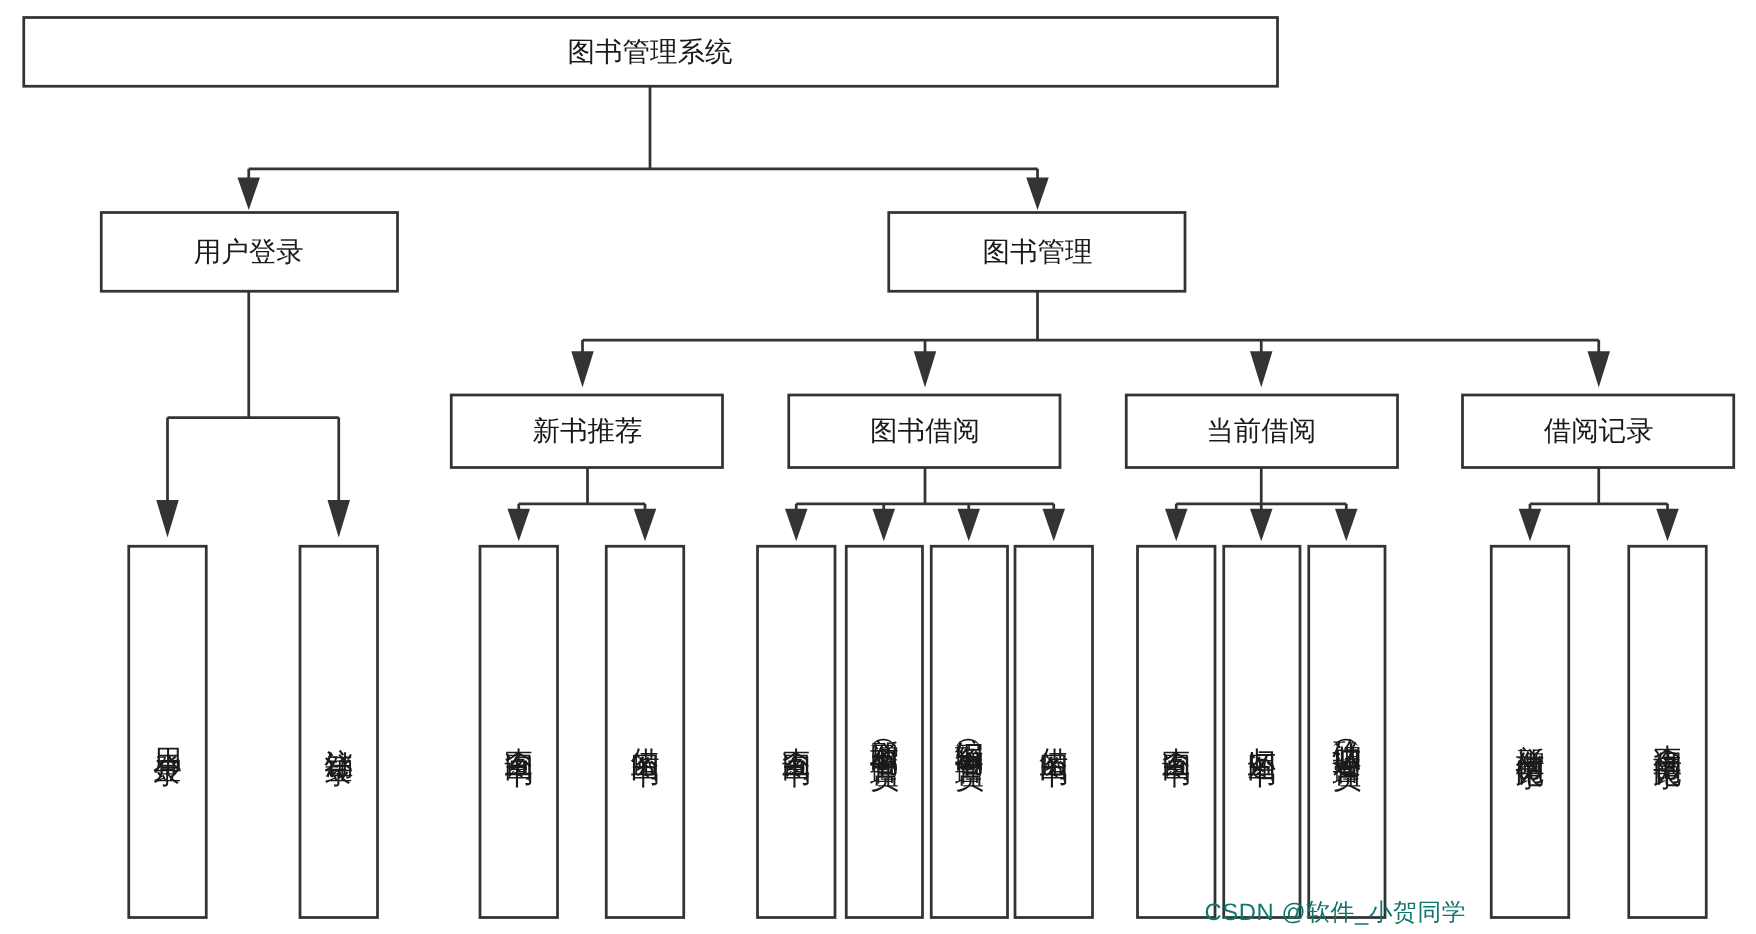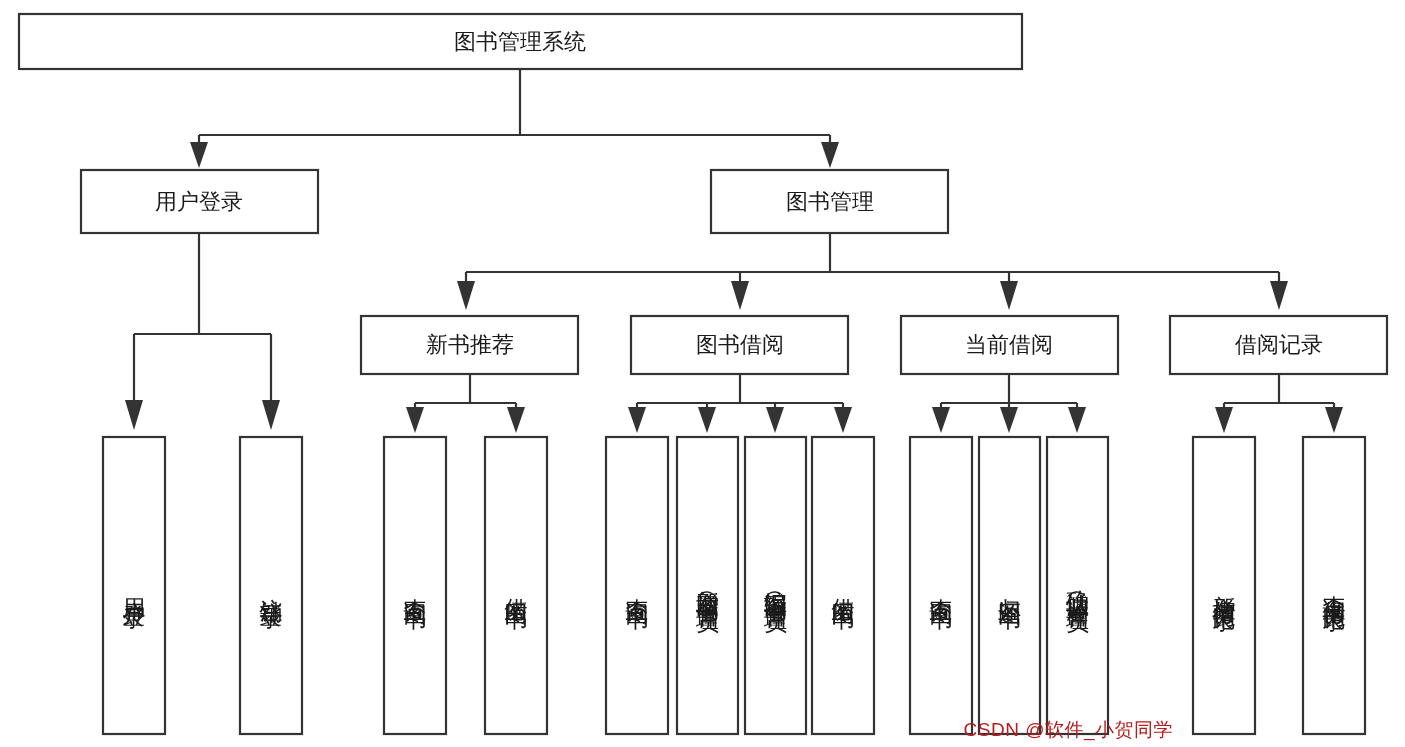--- a/index.html
+++ b/index.html
@@ -72,21 +72,21 @@
     letter-spacing: 3px;
     white-space: nowrap;
     text-align: center;
   }
   .watermark {
     position: absolute;
     right: 8px;
     bottom: 4px;
     font-family: "Liberation Sans", "DejaVu Sans", sans-serif;
     font-size: 19px;
-    color: #b91c1c;
+    color: #0f766e;
     letter-spacing: 0.5px;
     white-space: nowrap;
   }
 </style>
 </head>
 <body>
 
 <div id="diagram-root">
 
   <svg id="tree-svg" viewBox="0 0 1405 747">

